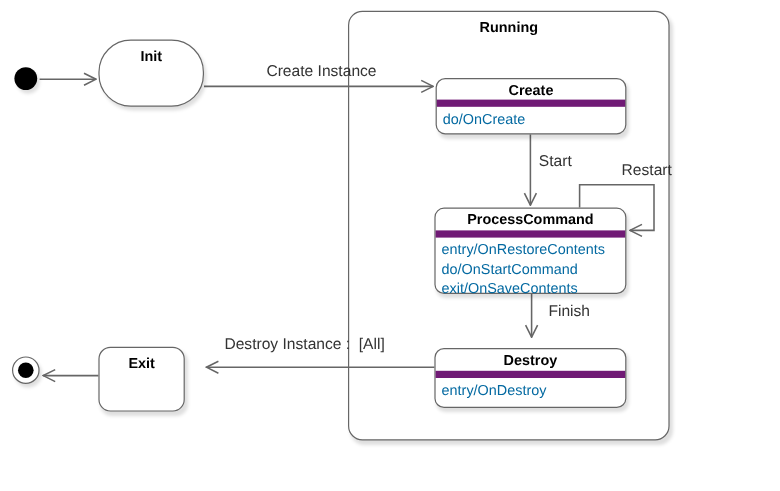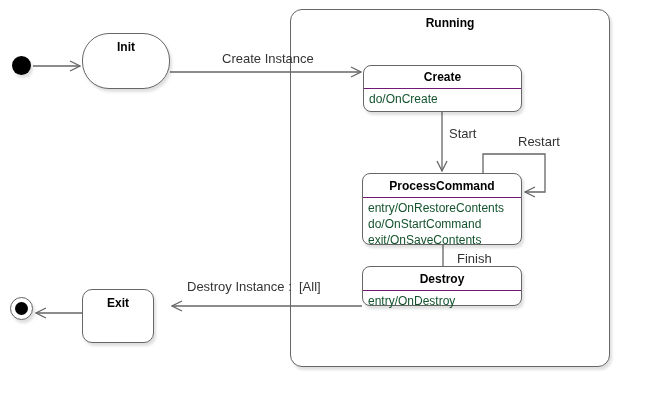--- a/index.html
+++ b/index.html
@@ -13,25 +13,25 @@
     border-radius:10px; box-sizing:border-box;
     box-shadow:2px 3px 3px rgba(0,0,0,0.13);
   }
   .composite { border-radius:12px; }
   .state-title {
     font-weight:bold; font-size:12px; color:#000000; text-align:center;
     padding-top:6px; line-height:14px;
   }
   .compartment-title {
     font-weight:bold; font-size:12px; color:#000000; text-align:center;
-    border-bottom:1px solid #701a75; box-sizing:border-box;
+    border-bottom:6px solid #701a75; box-sizing:border-box;
     display:flex; align-items:center; justify-content:center;
   }
   .compartment-body { padding:2px 0 0 5px; }
-  .action-line { font-size:12px; color:#14532d; line-height:16px; white-space:nowrap; }
+  .action-line { font-size:12px; color:#0369a1; line-height:16px; white-space:nowrap; }
   .edge-label {
     position:absolute; font-size:13px; color:#333333; white-space:pre;
     line-height:14px;
   }
   .edges { position:absolute; left:0; top:0; pointer-events:none; }
   .pseudo-initial {
     position:absolute; left:12px; top:56px; width:19px; height:19px;
     background:#000000; border-radius:50%;
     box-shadow:2px 3px 3px rgba(0,0,0,0.13);
   }
@@ -41,21 +41,21 @@
     box-sizing:border-box; display:flex; align-items:center; justify-content:center;
     box-shadow:2px 3px 3px rgba(0,0,0,0.13);
   }
   .pseudo-final .dot { width:13px; height:13px; background:#000000; border-radius:50%; }
 </style>
 </head>
 <body>
 
 <div class="canvas">
 
-  <div class="state composite" style="left:290px;top:9px;width:320px;height:358px;">
+  <div class="state composite" style="left:290px;top:9px;width:268px;height:358px;">
     <div class="state-title">Running</div>
   </div>
 
   <svg class="edges" width="650" height="409" viewBox="0 0 650 409">
     <defs>
       <marker id="arrowOpen" markerWidth="12" markerHeight="12" refX="11" refY="6" orient="auto" markerUnits="userSpaceOnUse">
         <path d="M1,1 L11,6 L1,11" fill="none" stroke="#666666" stroke-width="1.3"></path>
       </marker>
     </defs>
     <g fill="none" stroke="#666666" stroke-width="1.3">
@@ -84,21 +84,21 @@
 
   <div class="state" style="left:362px;top:173px;width:160px;height:72px;border-radius:8px;">
     <div class="compartment-title" style="height:24px;">ProcessCommand</div>
     <div class="compartment-body">
       <div class="action-line">entry/OnRestoreContents</div>
       <div class="action-line">do/OnStartCommand</div>
       <div class="action-line">exit/OnSaveContents</div>
     </div>
   </div>
 
-  <div class="state" style="left:362px;top:266px;width:160px;height:40px;border-radius:8px;">
+  <div class="state" style="left:362px;top:290px;width:160px;height:50px;border-radius:8px;">
     <div class="compartment-title" style="height:24px;">Destroy</div>
     <div class="compartment-body">
       <div class="action-line">entry/OnDestroy</div>
     </div>
   </div>
 
   <div class="state" style="left:82px;top:289px;width:72px;height:54px;">
     <div class="state-title">Exit</div>
   </div>
 

